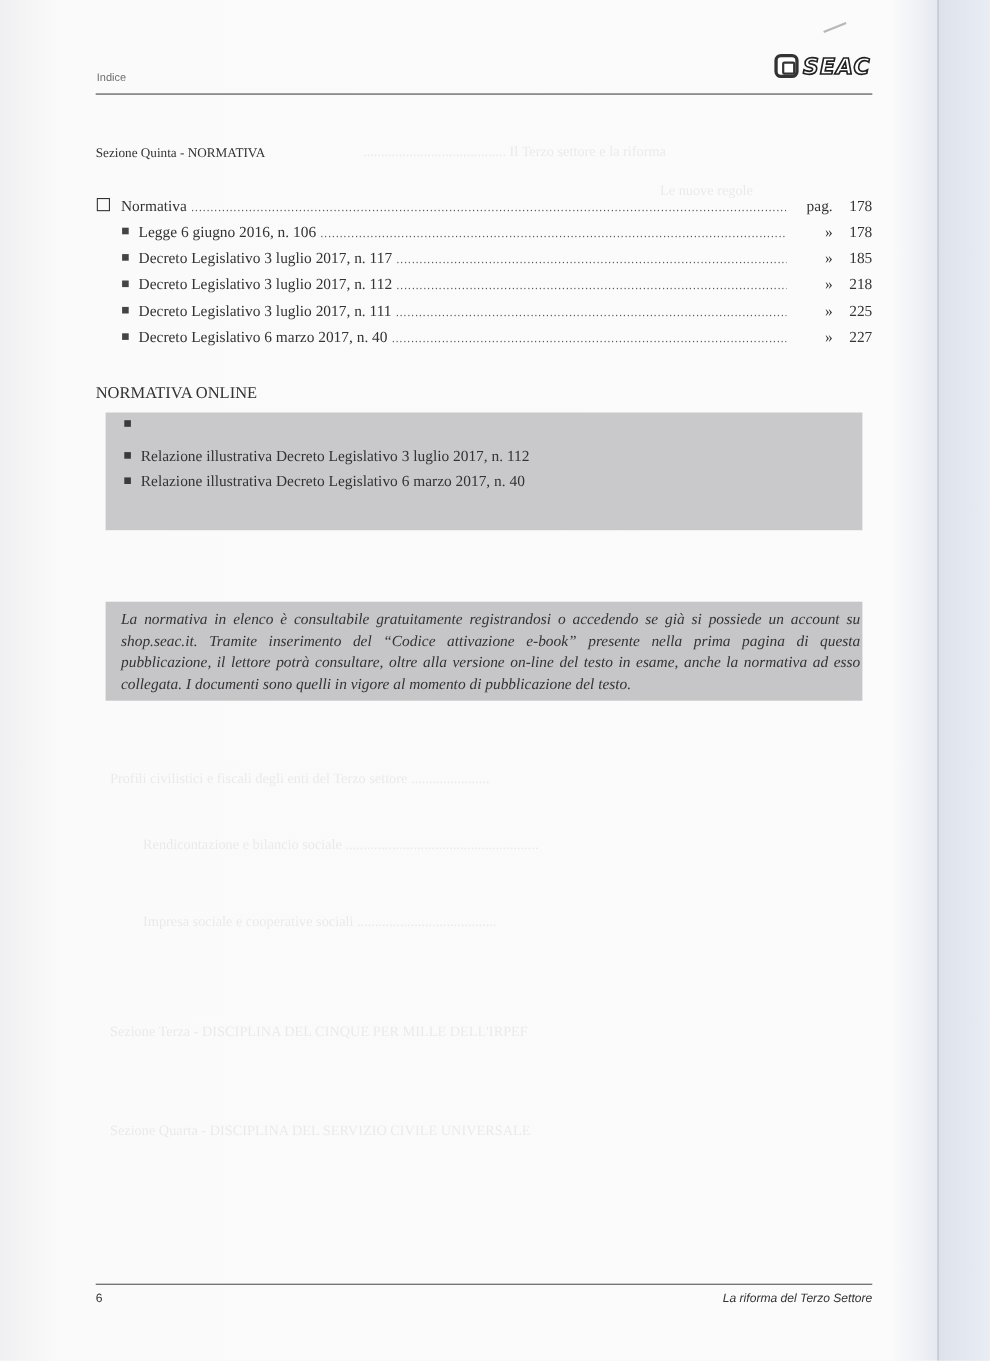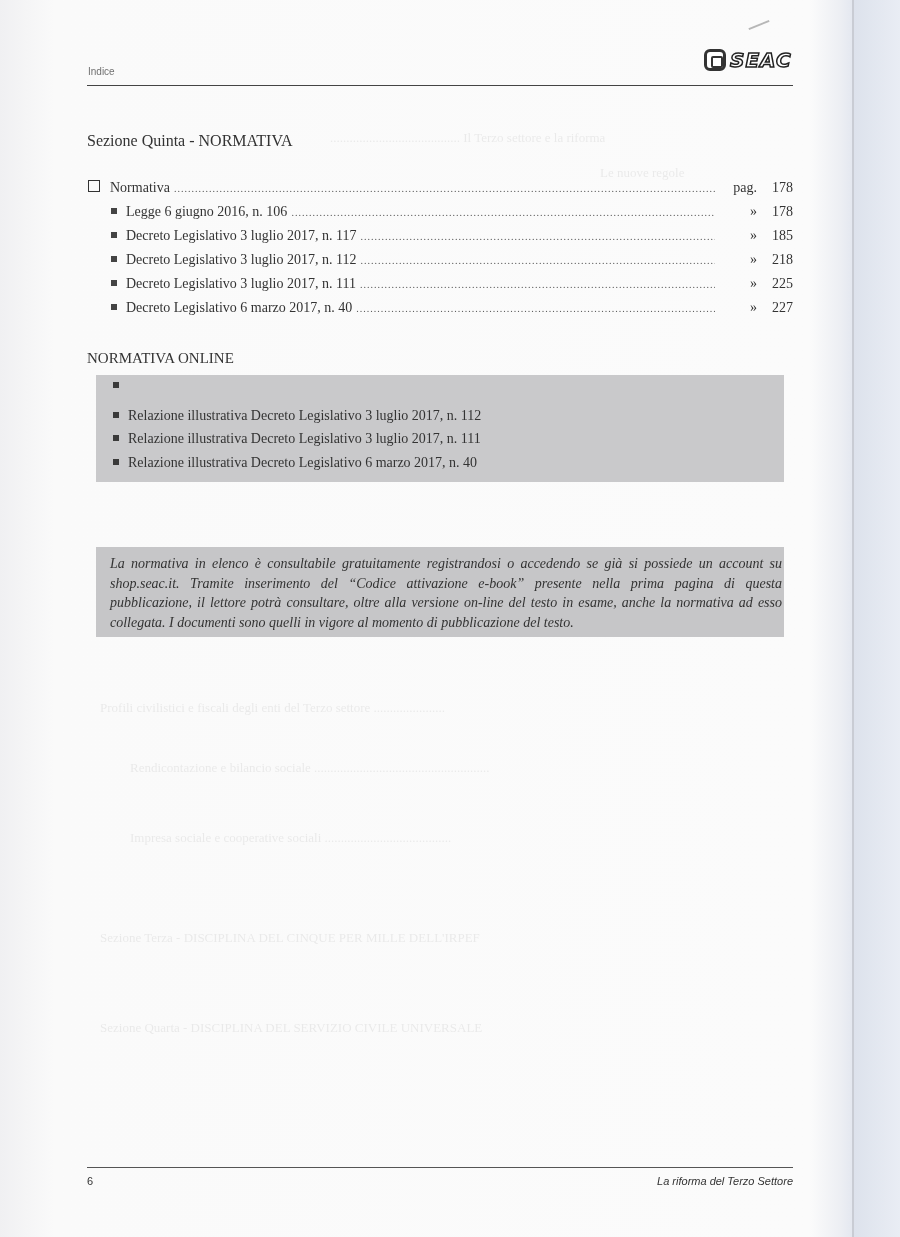--- a/index.html
+++ b/index.html
@@ -44,21 +44,21 @@
     font-family: "DejaVu Sans", sans-serif; font-weight: bold; font-style: italic;
     font-size: 20px; letter-spacing: 1px; color: #fff;
     -webkit-text-stroke: 1.5px #222; line-height: 22px;
   }
   .pen-mark {
     position: absolute; left: 748px; top: 24px; width: 22px; height: 2px; background: #9a9a9a;
     transform: rotate(-22deg); opacity: .7;
   }
   
   .section-title {
-    position: absolute; left: 87px; top: 132px; font-size: 16px; color: #333;
+    position: absolute; left: 87px; top: 132px; font-size: 12px; color: #333;
     font-family: "Liberation Serif", serif;
   }
   .toc {
     position: absolute; left: 87px; top: 180px; width: 706px;
     font-family: "Liberation Serif", serif; font-size: 14px; color: #333;
   }
   .toc-row { display: flex; align-items: baseline; height: 24px; }
   .toc-row.sub { padding-left: 24px; }
   .checkbox {
     display: inline-block; width: 10px; height: 10px; border: 1.6px solid #333;
@@ -195,24 +195,20 @@
 <div class="online-list">
   <div class="online-item">
     <span class="bullet"></span>
   </div>
   <div class="online-item">
     <span class="bullet"></span>
     <span>Relazione illustrativa Decreto Legislativo 3 luglio 2017, n. 112</span>
   </div>
   <div class="online-item">
     <span class="bullet"></span>
-    <span>Relazione illustrativa Decreto Legislativo 3 luglio 2017, n. 111</span>
-  </div>
-  <div class="online-item">
-    <span class="bullet"></span>
     <span>Relazione illustrativa Decreto Legislativo 6 marzo 2017, n. 40</span>
   </div>
 </div>
 
 <div class="note-box"></div>
 <div class="note-text">La normativa in elenco è consultabile gratuitamente registrandosi o accedendo se già si possiede un account su shop.seac.it. Tramite inserimento del “Codice attivazione e-book” presente nella prima pagina di questa pubblicazione, il lettore potrà consultare, oltre alla versione on-line del testo in esame, anche la normativa ad esso collegata. I documenti sono quelli in vigore al momento di pubblicazione del testo.</div>
 
 <div class="footer-rule"></div>
 <div class="footer-page">6</div>
 <div class="footer-title">La riforma del Terzo Settore</div>

